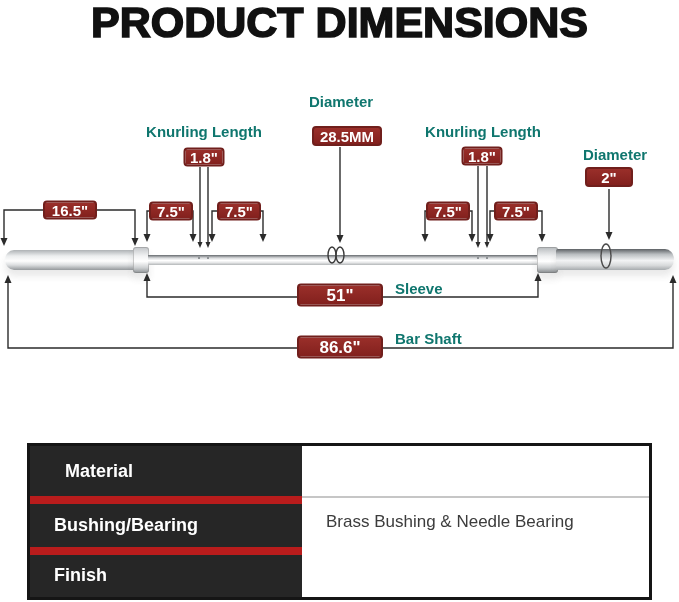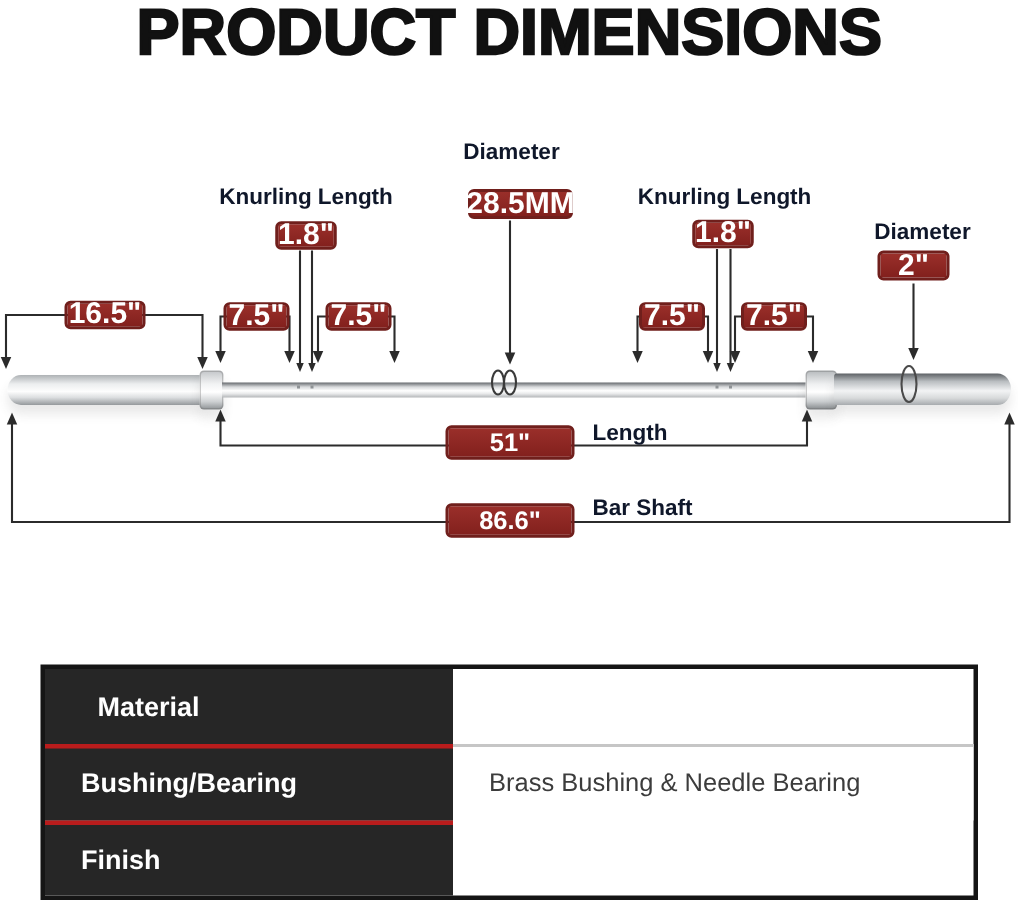--- a/index.html
+++ b/index.html
@@ -40,50 +40,50 @@
     border-radius:2px 9px 9px 2px / 10% 50% 50% 10%;
     background:linear-gradient(#5d6165, #b9bdc0 25%, #f2f3f4 55%, #d8dadb 78%, #a7abae);
     box-shadow:0 6px 7px rgba(70,70,70,.12);
   }
   .knurl-dash { position:absolute; z-index:2; width:2px; height:2px; background:#8f9396; top:257px; }
 
   svg.dims { position:absolute; left:0; top:0; z-index:3; }
 
   
   .label {
-    position:absolute; z-index:4; font-weight:bold; color:#0f172a;
+    position:absolute; z-index:4; font-weight:bold; color:#0f766e;
     font-size:15px; line-height:17px; white-space:nowrap;
   }
   .label.centered { transform:translateX(-50%); text-align:center; }
   .label.wrap { white-space:normal; width:142px; }
   .badge {
     position:absolute; z-index:4; transform:translate(-50%,-50%);
     display:flex; align-items:center; justify-content:center;
     background:linear-gradient(#9a2f2a, #82201d);
     border:2px solid #701f1c; border-radius:4px;
-    color:#ffffff; font-weight:bold; font-size:20px; white-space:nowrap;
+    color:#ffffff; font-weight:bold; font-size:15px; white-space:nowrap;
   }
   .badge.big { font-size:17px; }
 
   
   .spec-table {
     position:absolute; left:27px; top:443px; width:625px; height:157px; z-index:4;
     border:3px solid #151515; background:#ffffff;
     display:flex; flex-direction:column;
   }
   .spec-row { flex:1; display:flex; min-height:0; }
   .spec-key {
     width:272px; background:#262626; color:#ffffff; font-weight:bold; font-size:18px;
     display:flex; align-items:center; padding-left:35px;
   }
   .spec-val {
     flex:1; background:#ffffff; color:#3c3c3c; font-size:17px;
     display:flex; align-items:center; padding-left:52px;
   }
-  .spec-row + .spec-row .spec-key { border-top:3px solid #b91c1c;padding-left:24px; }
+  .spec-row + .spec-row .spec-key { border-top:8px solid #b91c1c;padding-left:24px; }
   .spec-row + .spec-row .spec-val { border-top:2px solid #c6c6c6;padding-left:24px; }
 </style>
 </head>
 <body>
 
 <div class="page">
 
   <div class="title">PRODUCT DIMENSIONS</div>
 
   <div class="bar-part sleeve-left"></div>
@@ -147,21 +147,21 @@
         <path d="M538 273 l-3.5 8 h7 z"></path>
       <path d="M8 275 l-3.5 8 h7 z"></path>
         <path d="M673 275 l-3.5 8 h7 z"></path>
     </g>
   </svg>
 
   <div class="label centered" style="left:204px; top:123px">Knurling Length</div>
   <div class="label centered" style="left:341px; top:93px">Diameter</div>
   <div class="label centered" style="left:483px; top:123px">Knurling Length</div>
   <div class="label centered" style="left:615px; top:146px">Diameter</div>
-  <div class="label" style="left:395px; top:280px">Length</div>
+  <div class="label" style="left:395px; top:280px">Sleeve</div>
   <div class="label" style="left:395px; top:330px">Bar Shaft</div>
 
   <div class="badge" style="left:70px;  top:210px; width:54px; height:19px">16.5"</div>
   <div class="badge" style="left:204px; top:157px; width:41px; height:19px">1.8"</div>
   <div class="badge" style="left:171px; top:211px; width:44px; height:19px">7.5"</div>
   <div class="badge" style="left:239px; top:211px; width:44px; height:19px">7.5"</div>
   <div class="badge" style="left:347px; top:136px; width:70px; height:20px">28.5MM</div>
   <div class="badge" style="left:482px; top:156px; width:41px; height:19px">1.8"</div>
   <div class="badge" style="left:448px; top:211px; width:44px; height:19px">7.5"</div>
   <div class="badge" style="left:516px; top:211px; width:44px; height:19px">7.5"</div>

